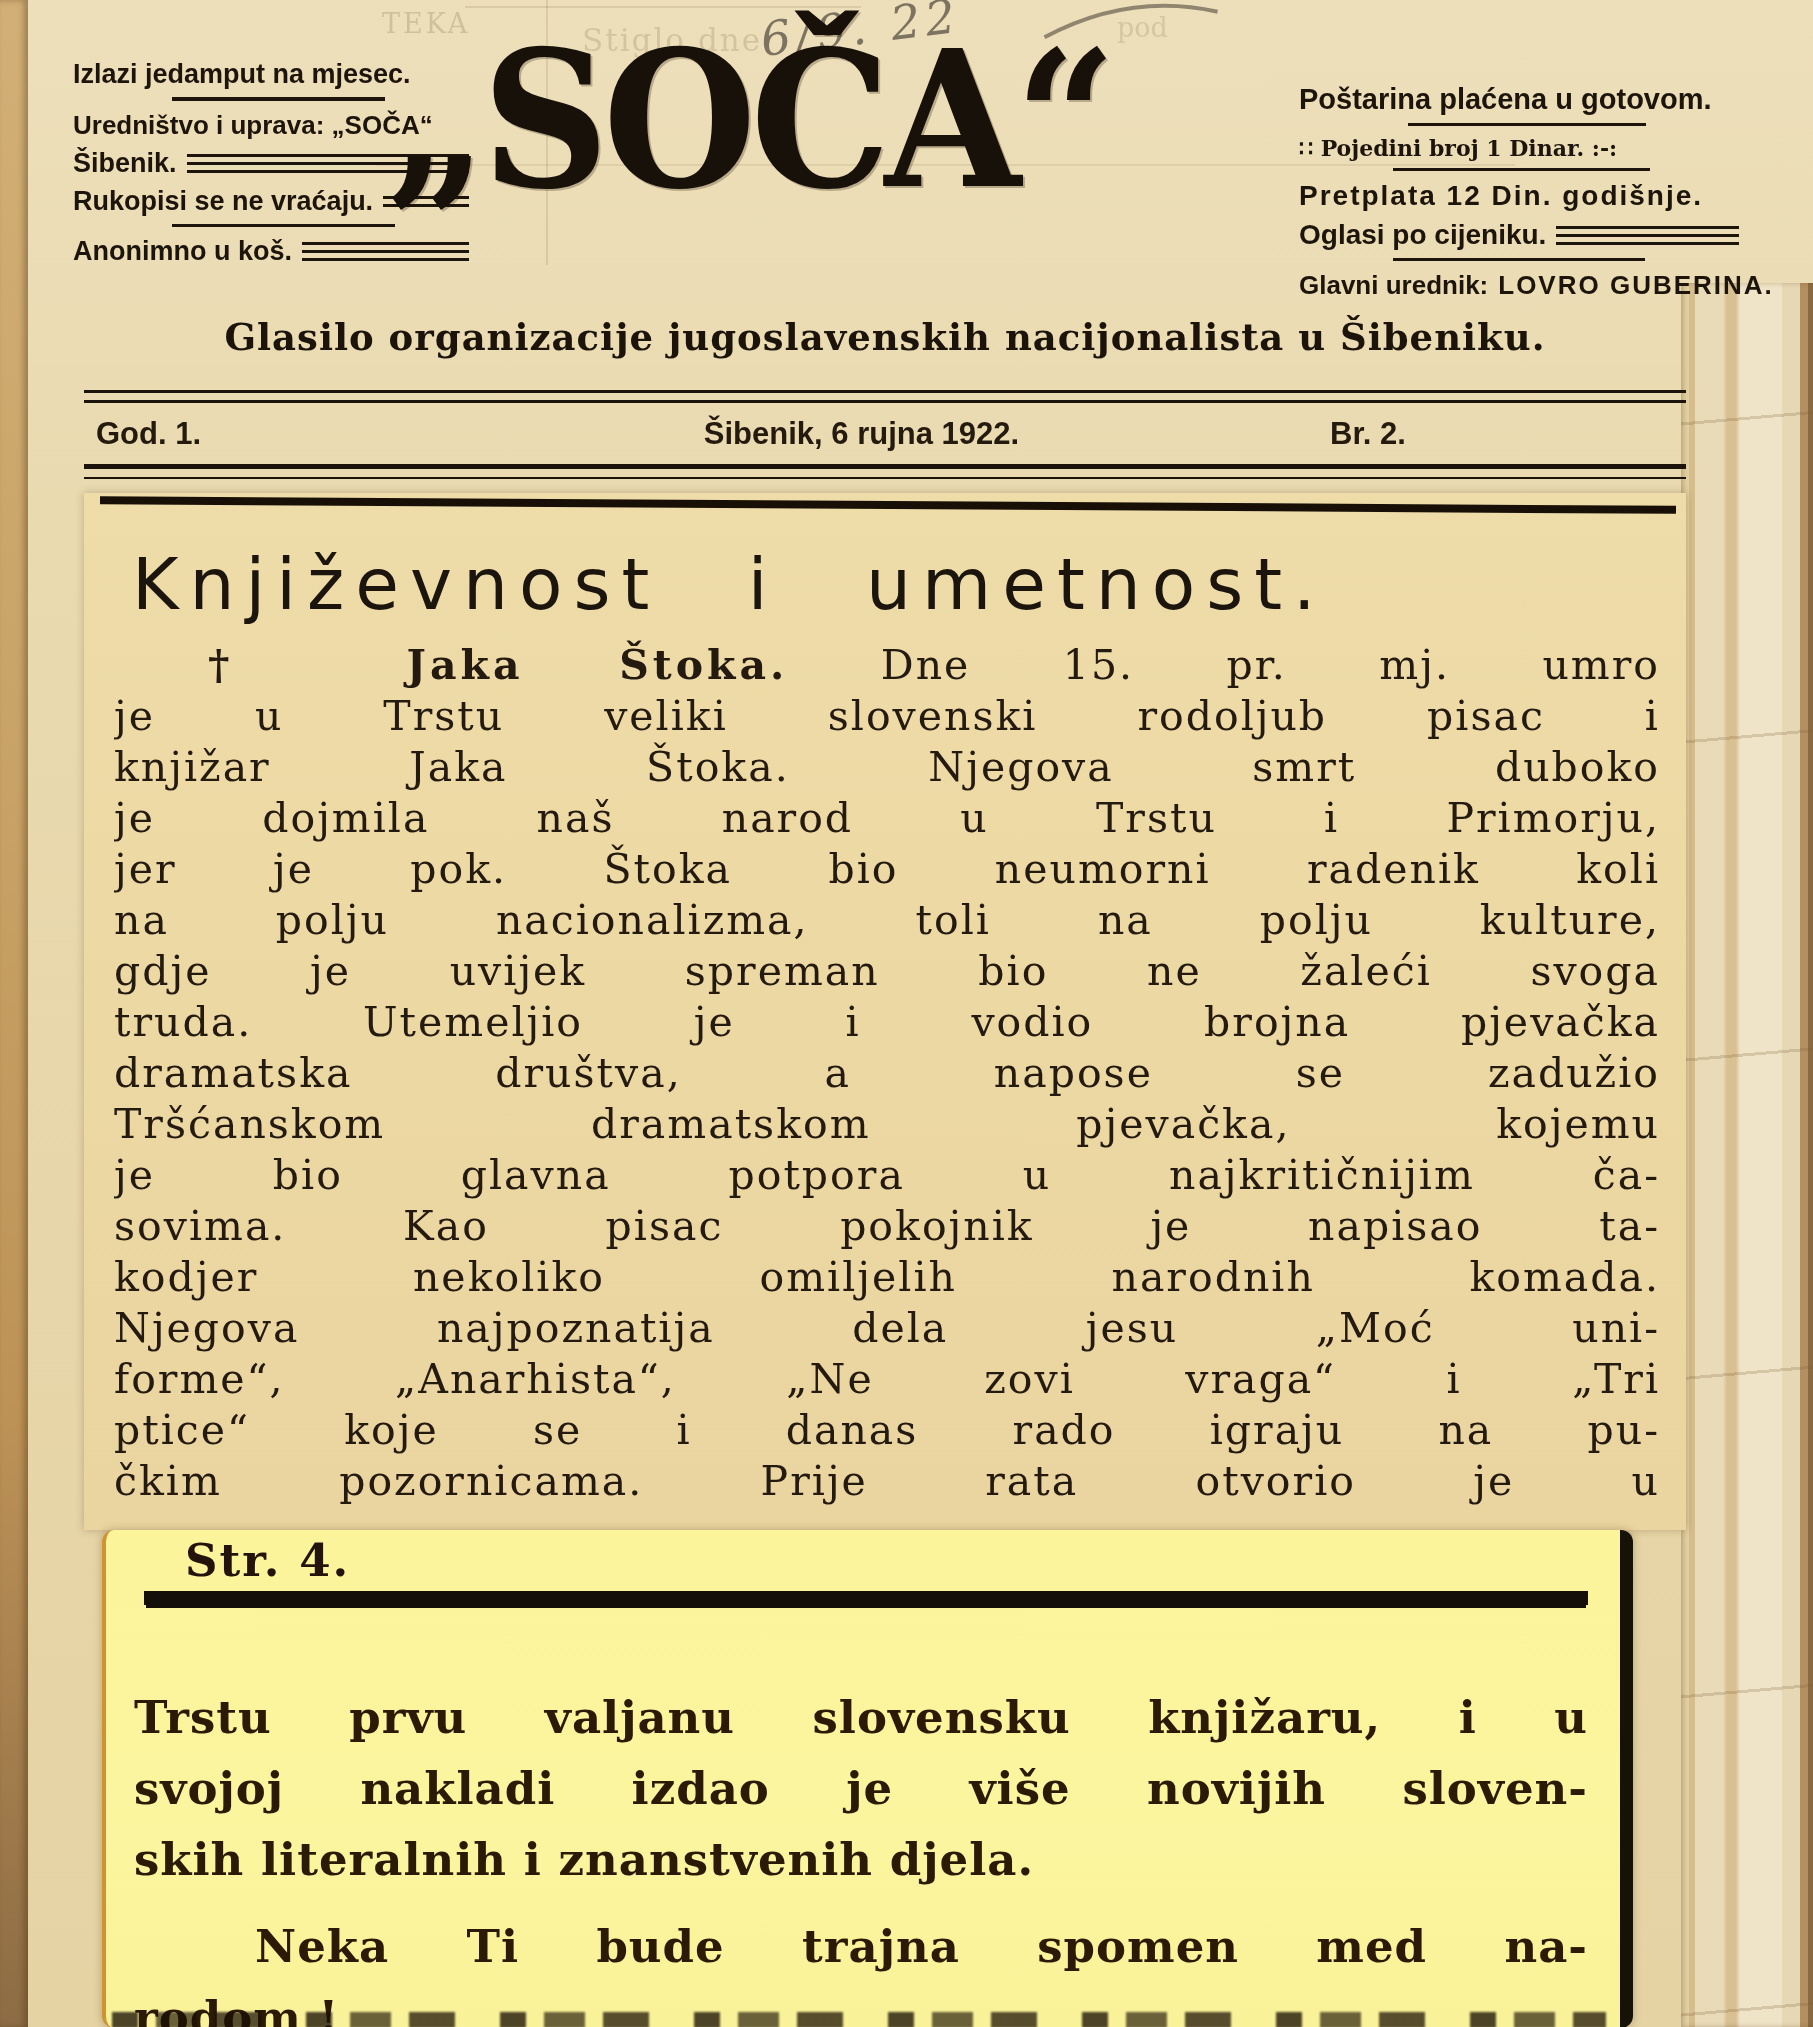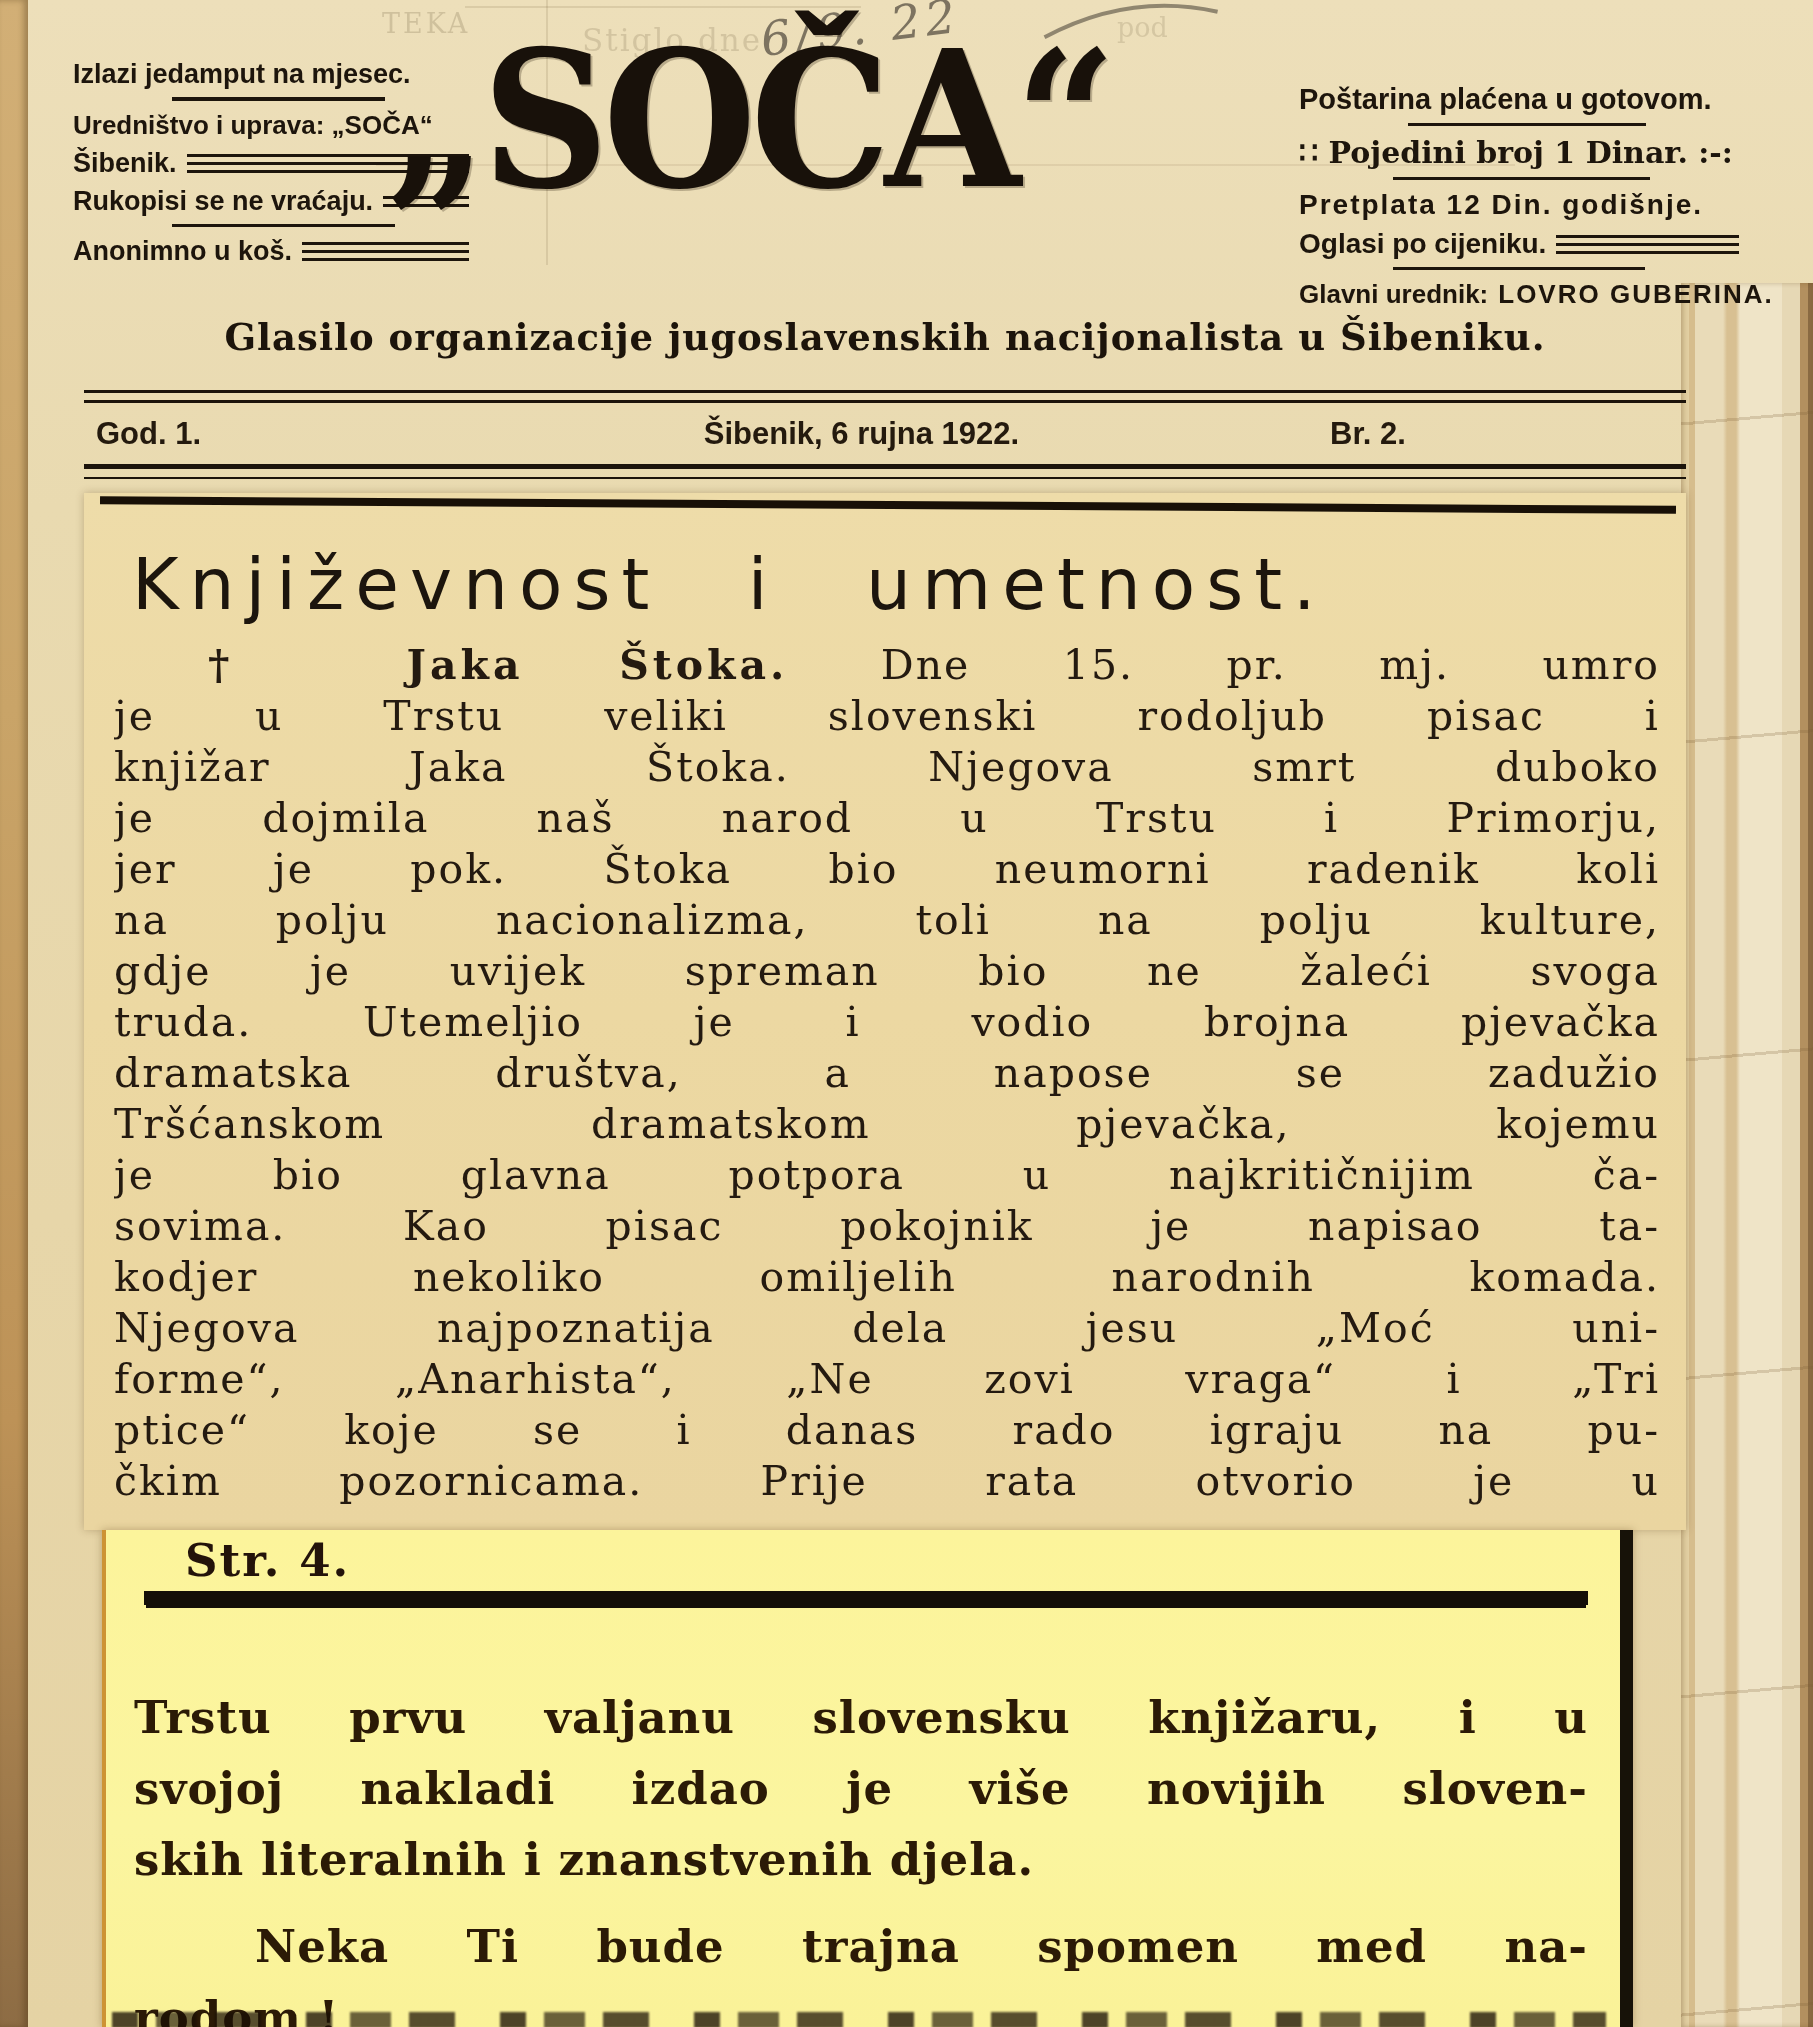--- a/index.html
+++ b/index.html
@@ -28,21 +28,21 @@
   .mast-left{position:absolute;left:73px;top:59px;width:396px;
     font-family:"Liberation Sans",sans-serif;font-weight:bold;font-size:27px;color:#1d150c;}
   .mast-right{position:absolute;left:1299px;top:83px;width:440px;
     font-family:"Liberation Sans",sans-serif;font-weight:bold;font-size:28px;color:#1d150c;}
   .mrow{display:flex;align-items:center;gap:10px;margin-bottom:7px;white-space:nowrap;}
   .fill2{flex:1;height:12px;min-width:40px;
     background:linear-gradient(#1d150c 0 3px,transparent 3px 8px,#1d150c 8px 11px,transparent 11px);}
   .fill3{flex:1;height:19px;min-width:40px;
     background:linear-gradient(#1d150c 0 3px,transparent 3px 8px,#1d150c 8px 11px,transparent 11px 16px,#1d150c 16px 19px,transparent 19px);}
   .sub-rule{border-top:4px solid #1d150c;margin:3px 0 9px 0;}
-  .serif-row{font-family:"DejaVu Serif",serif;font-size:30px;}
+  .serif-row{font-family:"DejaVu Serif",serif;font-size:22px;}
   .mast-title{position:absolute;left:382px;top:8px;width:733px;text-align:center;
     font-family:"DejaVu Serif",serif;font-weight:bold;font-size:176px;letter-spacing:-6px;
     color:#18110a;transform:scaleY(1.08);transform-origin:top center;
     text-shadow:2px 2px 0 rgba(30,20,5,.25);}
   .subtitle{position:absolute;left:84px;top:315px;width:1602px;text-align:center;
     font-family:"DejaVu Serif",serif;font-weight:bold;font-size:37px;letter-spacing:1px;color:#1c140b;}
   
   .dateline{position:absolute;left:84px;top:390px;width:1602px;}
   .dbl-top{height:7px;border-top:3px solid #1c140b;border-bottom:3px solid #1c140b;}
   .dbl-bot{height:8px;border-top:5px solid #1c140b;border-bottom:2px solid #1c140b;}
@@ -62,21 +62,21 @@
   .article-body{margin:14px 26px 0 30px;font-family:"DejaVu Serif",serif;
     font-size:41px;letter-spacing:2px;color:#241a10;}
   .bline{height:51px;line-height:51px;overflow:hidden;text-align:justify;text-align-last:justify;}
   .bline::after{content:"";display:inline-block;width:100%;height:0;}
   .bline.first{text-indent:94px;}
   .bline.first b{letter-spacing:4px;}
   
   .clipping2{position:absolute;left:102px;top:1530px;width:1531px;height:498px;
     background:linear-gradient(180deg,#fcf49b 0,#fbf59f 60%,#faf298 100%);
     border-left:4px solid #cd9334;border-right:13px solid #171208;
-    box-shadow:0 0 8px rgba(90,60,20,.35);box-sizing:border-box;padding:0 28px;}
+    box-shadow:0 0 8px rgba(90,60,20,.35);box-sizing:border-box;padding:0 28px;border-radius:12px;}
   .c2-label{margin:4px 0 0 51px;font-family:"DejaVu Serif",serif;font-weight:bold;
     font-size:45px;letter-spacing:2px;color:#23130a;filter:blur(0.4px);}
   .c2-rule{margin:4px 4px 0 10px;height:11px;background:#140f08;
     border-bottom:3px solid #140f08;box-shadow:0 5px 0 -2px #140f08;}
   .c2-body{margin:77px 4px 0 0;font-family:"DejaVu Serif",serif;font-weight:bold;
     font-size:45px;letter-spacing:1px;color:#2b1a06;filter:blur(0.4px);}
   .cline{height:71px;line-height:71px;overflow:hidden;}
   .cline.just,.cline.indent-just{text-align:justify;text-align-last:justify;}
   .cline.just::after,.cline.indent-just::after{content:"";display:inline-block;width:100%;height:0;}
   .cline.indent-just{text-indent:121px;margin-top:16px;}

